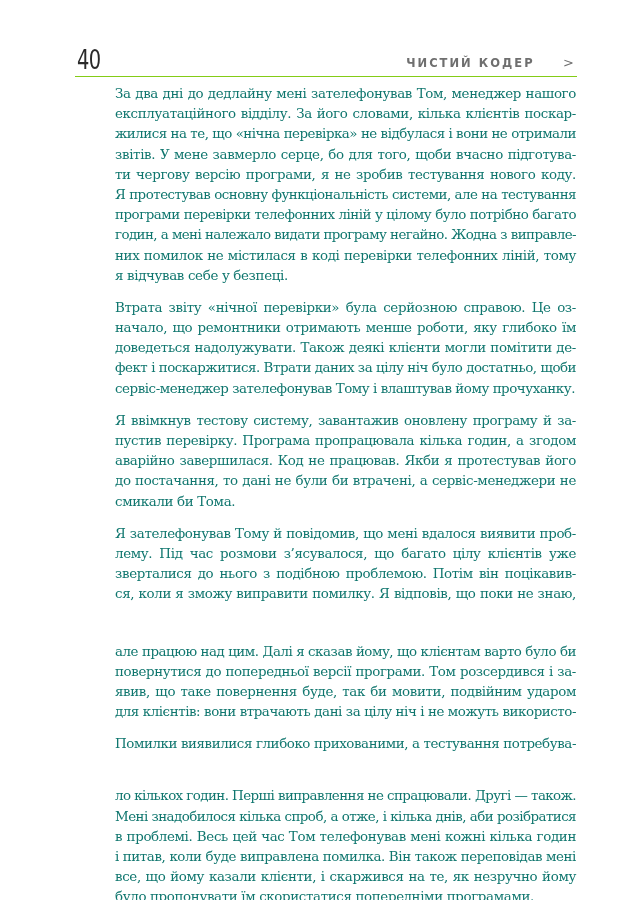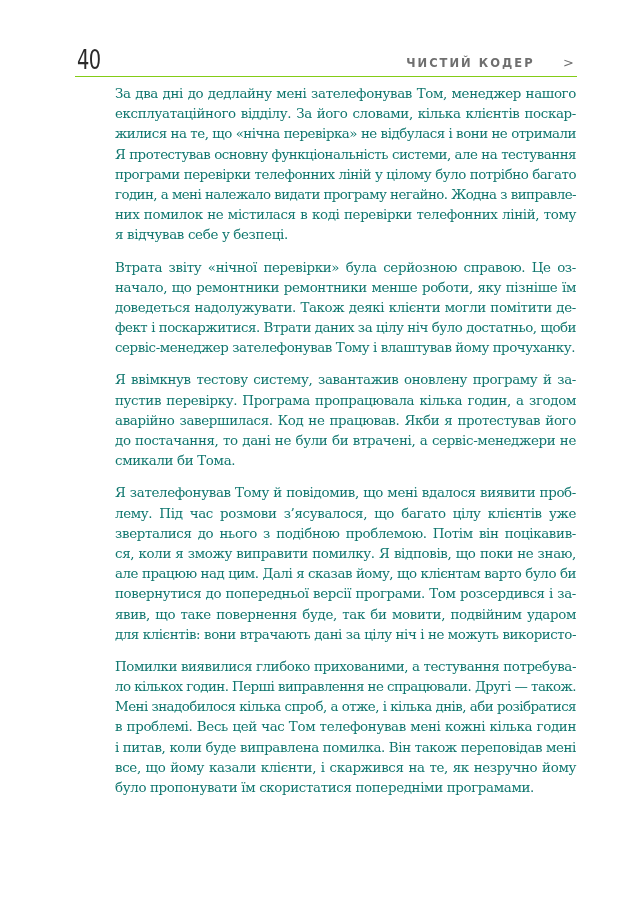--- a/index.html
+++ b/index.html
@@ -91,52 +91,54 @@
   <span class="page-number">40</span>
   <span class="book-title">ЧИСТИЙ КОДЕР</span>
   <span class="nav-arrow">&gt;</span>
 </div>
 
 <div class="content" id="content">
     <p>
       <span class="ln" style="white-space: nowrap;">За два дні до дедлайну мені зателефонував Том, менеджер нашого</span>
       <span class="ln" style="white-space: nowrap;">експлуатаційного відділу. За його словами, кілька клієнтів поскар-</span>
       <span class="ln" style="white-space: nowrap; letter-spacing: -0.493703px;">жилися на те, що «нічна перевірка» не відбулася і вони не отримали</span>
+      <span class="ln" style="white-space: nowrap;">звітів. У мене завмерло серце, бо для того, щоби вчасно підготува-</span>
+      <span class="ln" style="white-space: nowrap;">ти чергову версію програми, я не зробив тестування нового коду.</span>
       <span class="ln" style="white-space: nowrap; letter-spacing: -0.508894px;">Я протестував основну функціональність системи, але на тестування</span>
       <span class="ln" style="white-space: nowrap; letter-spacing: -0.46274px;">програми перевірки телефонних ліній у цілому було потрібно багато</span>
       <span class="ln" style="white-space: nowrap; letter-spacing: -0.583894px;">годин, а мені належало видати програму негайно. Жодна з виправле-</span>
       <span class="ln" style="white-space: nowrap;">них помилок не містилася в коді перевірки телефонних ліній, тому</span>
       <span class="ln last" style="white-space: nowrap;">я відчував себе у безпеці.</span>
     </p>
     <p>
       <span class="ln" style="white-space: nowrap;">Втрата звіту «нічної перевірки» була серйозною справою. Це оз-</span>
-      <span class="ln" style="white-space: nowrap;">начало, що ремонтники ремонтники менше роботи, яку пізніше їм</span>
+      <span class="ln" style="white-space: nowrap;">начало, що ремонтники отримають менше роботи, яку глибоко їм</span>
       <span class="ln" style="white-space: nowrap;">доведеться надолужувати. Також деякі клієнти могли помітити де-</span>
       <span class="ln" style="white-space: nowrap; letter-spacing: -0.481392px;">фект і поскаржитися. Втрати даних за цілу ніч було достатньо, щоби</span>
       <span class="ln last" style="white-space: nowrap; letter-spacing: -0.44499px;">сервіс-менеджер зателефонував Тому і влаштував йому прочуханку.</span>
     </p>
     <p>
       <span class="ln" style="white-space: nowrap;">Я ввімкнув тестову систему, завантажив оновлену програму й за-</span>
       <span class="ln" style="white-space: nowrap;">пустив перевірку. Програма пропрацювала кілька годин, а згодом</span>
       <span class="ln" style="white-space: nowrap;">аварійно завершилася. Код не працював. Якби я протестував його</span>
       <span class="ln" style="white-space: nowrap;">до постачання, то дані не були би втрачені, а сервіс-менеджери не</span>
       <span class="ln last" style="white-space: nowrap;">смикали би Тома.</span>
     </p>
     <p>
       <span class="ln" style="white-space: nowrap;">Я зателефонував Тому й повідомив, що мені вдалося виявити проб-</span>
       <span class="ln" style="white-space: nowrap;">лему. Під час розмови з’ясувалося, що багато цілу клієнтів уже</span>
       <span class="ln" style="white-space: nowrap;">зверталися до нього з подібною проблемою. Потім він поцікавив-</span>
       <span class="ln" style="white-space: nowrap;">ся, коли я зможу виправити помилку. Я відповів, що поки не знаю,</span>
-      <span class="ln" style="white-space: nowrap; letter-spacing: -0.454567px;">але працюю над цим. Далі я сказав йому, що клієнтам варто було би</span>
+      <span class="ln" style="white-space: nowrap; letter-spacing: -0.454567px; margin-top: 37px;">але працюю над цим. Далі я сказав йому, що клієнтам варто було би</span>
       <span class="ln" style="white-space: nowrap;">повернутися до попередньої версії програми. Том розсердився і за-</span>
       <span class="ln" style="white-space: nowrap;">явив, що таке повернення буде, так би мовити, подвійним ударом</span>
       <span class="ln" style="white-space: nowrap; letter-spacing: -0.440533px;">для клієнтів: вони втрачають дані за цілу ніч і не можуть використо-</span>
     </p>
     <p>
       <span class="ln" style="white-space: nowrap; letter-spacing: -0.419052px;">Помилки виявилися глибоко прихованими, а тестування потребува-</span>
-      <span class="ln" style="white-space: nowrap; letter-spacing: -0.578365px;">ло кількох годин. Перші виправлення не спрацювали. Другі — також.</span>
+      <span class="ln" style="white-space: nowrap; letter-spacing: -0.578365px; margin-top: 32px;">ло кількох годин. Перші виправлення не спрацювали. Другі — також.</span>
       <span class="ln" style="white-space: nowrap; letter-spacing: -0.550408px;">Мені знадобилося кілька спроб, а отже, і кілька днів, аби розібратися</span>
       <span class="ln" style="white-space: nowrap;">в проблемі. Весь цей час Том телефонував мені кожні кілька годин</span>
       <span class="ln" style="white-space: nowrap; letter-spacing: -0.408173px;">і питав, коли буде виправлена помилка. Він також переповідав мені</span>
       <span class="ln" style="white-space: nowrap;">все, що йому казали клієнти, і скаржився на те, як незручно йому</span>
       <span class="ln last" style="white-space: nowrap;">було пропонувати їм скористатися попередніми програмами.</span>
     </p>
   </div>
 
 </body></html>

